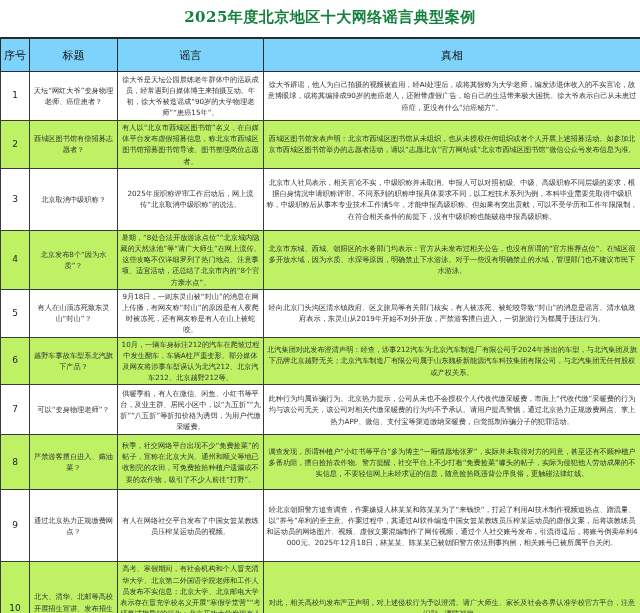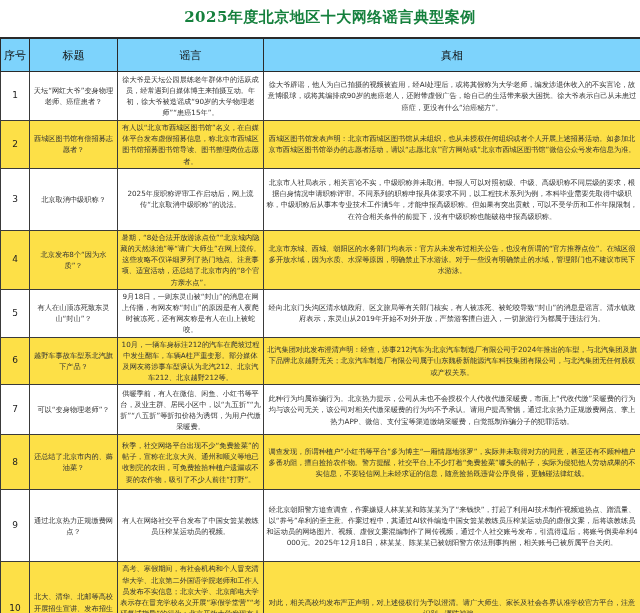--- a/index.html
+++ b/index.html
@@ -15,21 +15,21 @@
   th {
     background: #7dd3fc; height: 30px; font-family: "DejaVu Serif", serif;
     font-size: 11px; font-weight: normal; color: #111; border: 1px solid #2a2a2a;
     border-top: 2px solid #2a2a2a;
   }
   td {
     border: 1px solid #3a3a3a; font-size: 7.2px; line-height: 11.2px; color: #333;
     text-align: center; vertical-align: middle; padding: 1px 2px; word-break: break-all;
   }
   td.seq { font-size: 9px; color: #222; }
-  tr.alt td { background: #fde047; }
+  tr.alt td { background: #bef264; }
   tr.plain td { background: #ffffff; }
 </style>
 </head>
 <body>
 
 <div class="title">2025年度北京地区十大网络谣言典型案例</div>
 
 <table>
   <colgroup>
       <col class="c1">
@@ -83,21 +83,21 @@
       <td>北汽集团对此发布澄清声明：经查，涉事212汽车为北京汽车制造厂有限公司于2024年推出的车型，与北汽集团及旗下品牌北京越野无关；北京汽车制造厂有限公司属于山东魏桥新能源汽车科技集团有限公司，与北汽集团无任何股权或产权关系。</td>
     </tr>
     <tr class="plain" style="height:50px">
       <td class="seq">7</td>
       <td>可以“变身物理老师”？</td>
       <td>供暖季前，有人在微信、闲鱼、小红书等平台，及业主群、居民小区中，以“九五折”“九折”“八五折”等折扣价格为诱饵，为用户代缴采暖费。</td>
       <td>此种行为均属诈骗行为。北京热力提示，公司从未也不会授权个人代收代缴采暖费，市面上“代收代缴”采暖费的行为均与该公司无关，该公司对相关代缴采暖费的行为均不予承认。请用户提高警惕，通过北京热力正规缴费网点、掌上热力APP、微信、支付宝等渠道缴纳采暖费，自觉抵制诈骗分子的犯罪活动。</td>
     </tr>
     <tr class="alt" style="height:55px">
       <td class="seq">8</td>
-      <td>还总结了北京市内的、薅油菜？</td>
+      <td>严禁游客擅自进入、薅油菜？</td>
       <td>秋季，社交网络平台出现不少“免费捡菜”的帖子，宣称在北京大兴、通州和顺义等地已收割完的农田，可免费捡拾种植户遗漏或不要的农作物，吸引了不少人前往“打野”。</td>
       <td>调查发现，所谓种植户“小红书等平台”多为博主“一厢情愿地张罗”，实际并未取得对方的同意，甚至还有不顾种植户多番劝阻，擅自捡拾农作物。警方提醒，社交平台上不少打着“免费捡菜”噱头的帖子，实际为侵犯他人劳动成果的不实信息，不要轻信网上未经求证的信息，随意捡拾既违背公序良俗，更触碰法律红线。</td>
     </tr>
     <tr class="plain" style="height:72px">
       <td class="seq">9</td>
       <td>通过北京热力正规缴费网点？</td>
       <td>有人在网络社交平台发布了中国女篮某教练员压榨某运动员的视频。</td>
       <td>经北京朝阳警方追查调查，作案嫌疑人林某某和陈某某为了“来钱快”，打起了利用AI技术制作视频追热点、蹭流量、以“养号”牟利的歪主意。作案过程中，其通过AI软件编造中国女篮某教练员压榨某运动员的虚假文案，后将该教练员和运动员的网络图片、视频、虚假文案混编制作了网传视频，通过个人社交账号发布，引流得逞后，将账号倒卖牟利4000元。2025年12月18日，林某某、陈某某已被朝阳警方依法刑事拘留，相关账号已被所属平台关闭。</td>
     </tr>
     <tr class="alt" style="height:74px">

